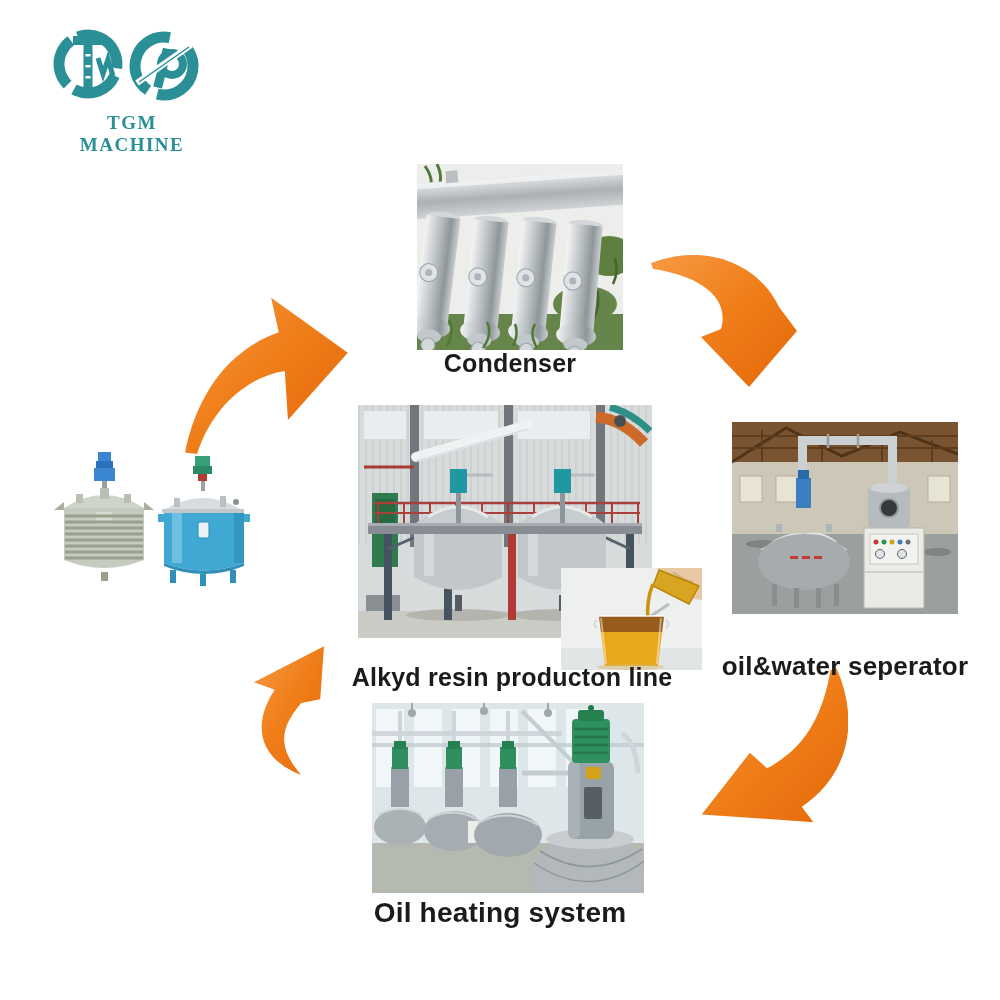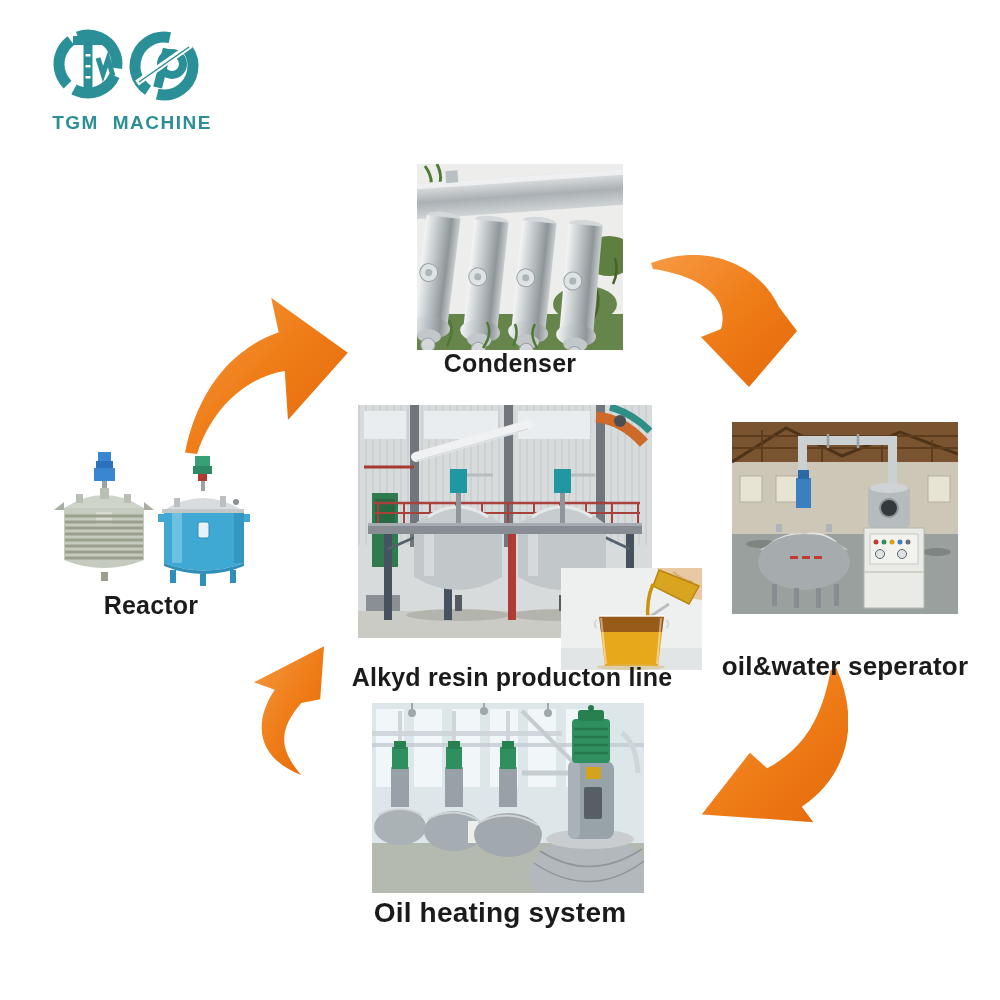--- a/index.html
+++ b/index.html
@@ -6,21 +6,21 @@
   .stage{
     position:relative;width:1000px;height:1000px;background:#ffffff;
     font-family:"Liberation Sans", sans-serif;overflow:hidden;
   }
   .abs{position:absolute;}
   .node-label{
     font-size:25px;font-weight:600;color:#1b1b1b;text-align:center;
     letter-spacing:0.2px;line-height:1.1;
   }
   .brand-text{
-    font-family:Liberation Sans, sans-serif;font-weight:700;font-size:19px;
+    font-family:Liberation Serif, serif;font-weight:700;font-size:19px;
     color:#2a8f96;letter-spacing:1.5px;word-spacing:7px;text-align:center;
   }
   .photo{display:block;}
   .defs-holder{position:absolute;width:0;height:0;overflow:hidden;}
 </style>
 </head>
 <body>
 
 <svg class="defs-holder" aria-hidden="true">
   <defs>
@@ -151,21 +151,20 @@
       <rect x="120" y="61" width="10" height="50" fill="#8ed1ea" opacity="0.6"></rect>
       <rect x="182" y="61" width="10" height="50" fill="#2d8cb5" opacity="0.6"></rect>
       <rect x="146" y="70" width="11" height="16" rx="2" fill="#e8f2f6" stroke="#2d8cb5"></rect>
       <path d="M112 111 Q152 126 192 111 Z" fill="#3fa9d4"></path>
       <path d="M112 111 Q152 126 192 111 L192 114 Q152 130 112 114 Z" fill="#2f8fb8"></path>
       <rect x="118" y="118" width="6" height="13" fill="#2f8fb8"></rect>
       <rect x="148" y="122" width="6" height="12" fill="#2f8fb8"></rect>
       <rect x="178" y="118" width="6" height="13" fill="#2f8fb8"></rect>
     </svg>
   </div>
-  <div class="abs node-label" style="left:31px;top:592px;width:240px;">Reactor</div>
 
   <div class="abs" style="left:358px;top:405px;">
     <svg class="photo" width="294" height="233" viewBox="0 0 294 233">
       <rect width="294" height="233" fill="#d8dbdc"></rect>
       <rect width="294" height="140" fill="url(#corr)"></rect>
       <rect x="6" y="6" width="42" height="28" fill="#e9edef"></rect>
       <rect x="66" y="6" width="74" height="28" fill="#e9edef"></rect>
       <rect x="160" y="6" width="72" height="28" fill="#e9edef"></rect>
       <rect x="52" y="0" width="9" height="142" fill="#70767c"></rect>
       <rect x="146" y="0" width="9" height="142" fill="#70767c"></rect>

